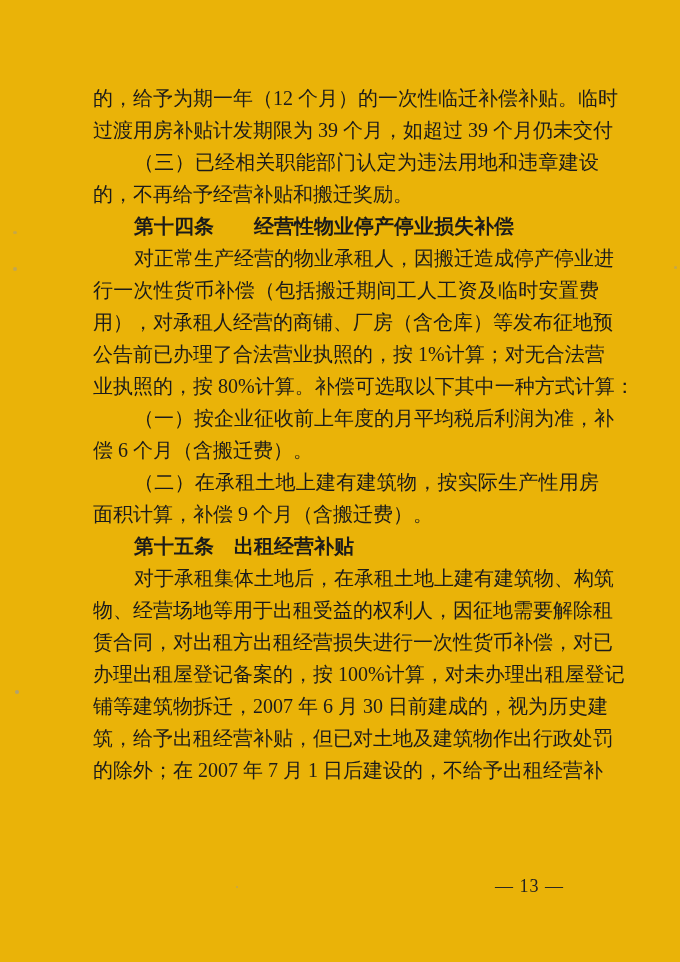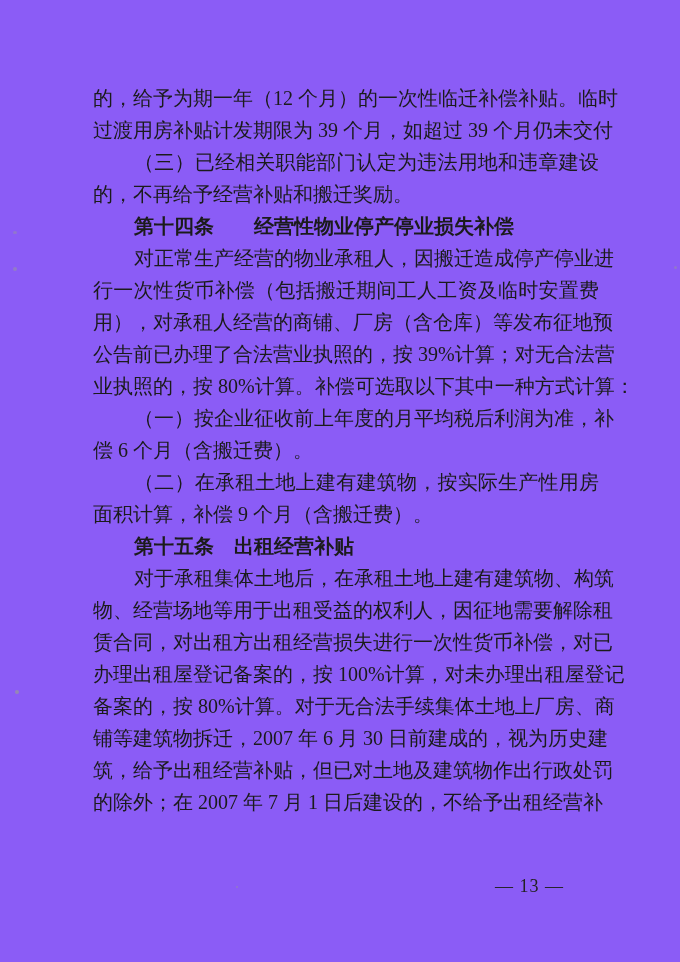--- a/index.html
+++ b/index.html
@@ -4,21 +4,21 @@
 <style>
   html, body {
     margin: 0;
     padding: 0;
     background: #ffffff;
   }
   .page {
     position: relative;
     width: 680px;
     height: 962px;
-    background: #8b5cf6;
+    background: #eab308;
     overflow: hidden;
     font-family: "Liberation Serif", "DejaVu Serif", serif;
     color: #1b1b1b;
   }
   .text-block {
     position: absolute;
     left: 93px;
     top: 82px;
     width: 506px;
   }
@@ -71,32 +71,31 @@
 
   <div class="text-block">
     <div class="line">的，给予为期一年（12 个月）的一次性临迁补偿补贴。临时</div>
     <div class="line">过渡用房补贴计发期限为 39 个月，如超过 39 个月仍未交付</div>
     <div class="line indent">（三）已经相关职能部门认定为违法用地和违章建设</div>
     <div class="line no-just">的，不再给予经营补贴和搬迁奖励。</div>
     <div class="line indent heading no-just">第十四条　　经营性物业停产停业损失补偿</div>
     <div class="line indent">对正常生产经营的物业承租人，因搬迁造成停产停业进</div>
     <div class="line">行一次性货币补偿（包括搬迁期间工人工资及临时安置费</div>
     <div class="line">用），对承租人经营的商铺、厂房（含仓库）等发布征地预</div>
-    <div class="line">公告前已办理了合法营业执照的，按 39%计算；对无合法营</div>
+    <div class="line">公告前已办理了合法营业执照的，按 1%计算；对无合法营</div>
     <div class="line">业执照的，按 80%计算。补偿可选取以下其中一种方式计算：</div>
     <div class="line indent">（一）按企业征收前上年度的月平均税后利润为准，补</div>
     <div class="line no-just">偿 6 个月（含搬迁费）。</div>
     <div class="line indent">（二）在承租土地上建有建筑物，按实际生产性用房</div>
     <div class="line no-just">面积计算，补偿 9 个月（含搬迁费）。</div>
     <div class="line indent heading no-just">第十五条　出租经营补贴</div>
     <div class="line indent">对于承租集体土地后，在承租土地上建有建筑物、构筑</div>
     <div class="line">物、经营场地等用于出租受益的权利人，因征地需要解除租</div>
     <div class="line">赁合同，对出租方出租经营损失进行一次性货币补偿，对已</div>
     <div class="line">办理出租屋登记备案的，按 100%计算，对未办理出租屋登记</div>
-    <div class="line">备案的，按 80%计算。对于无合法手续集体土地上厂房、商</div>
     <div class="line">铺等建筑物拆迁，2007 年 6 月 30 日前建成的，视为历史建</div>
     <div class="line">筑，给予出租经营补贴，但已对土地及建筑物作出行政处罚</div>
     <div class="line">的除外；在 2007 年 7 月 1 日后建设的，不给予出租经营补</div>
   </div>
 
   <div class="footer">— 13 —</div>
 
   <div class="speck s1"></div>
   <div class="speck s2"></div>
   <div class="speck s3"></div>

